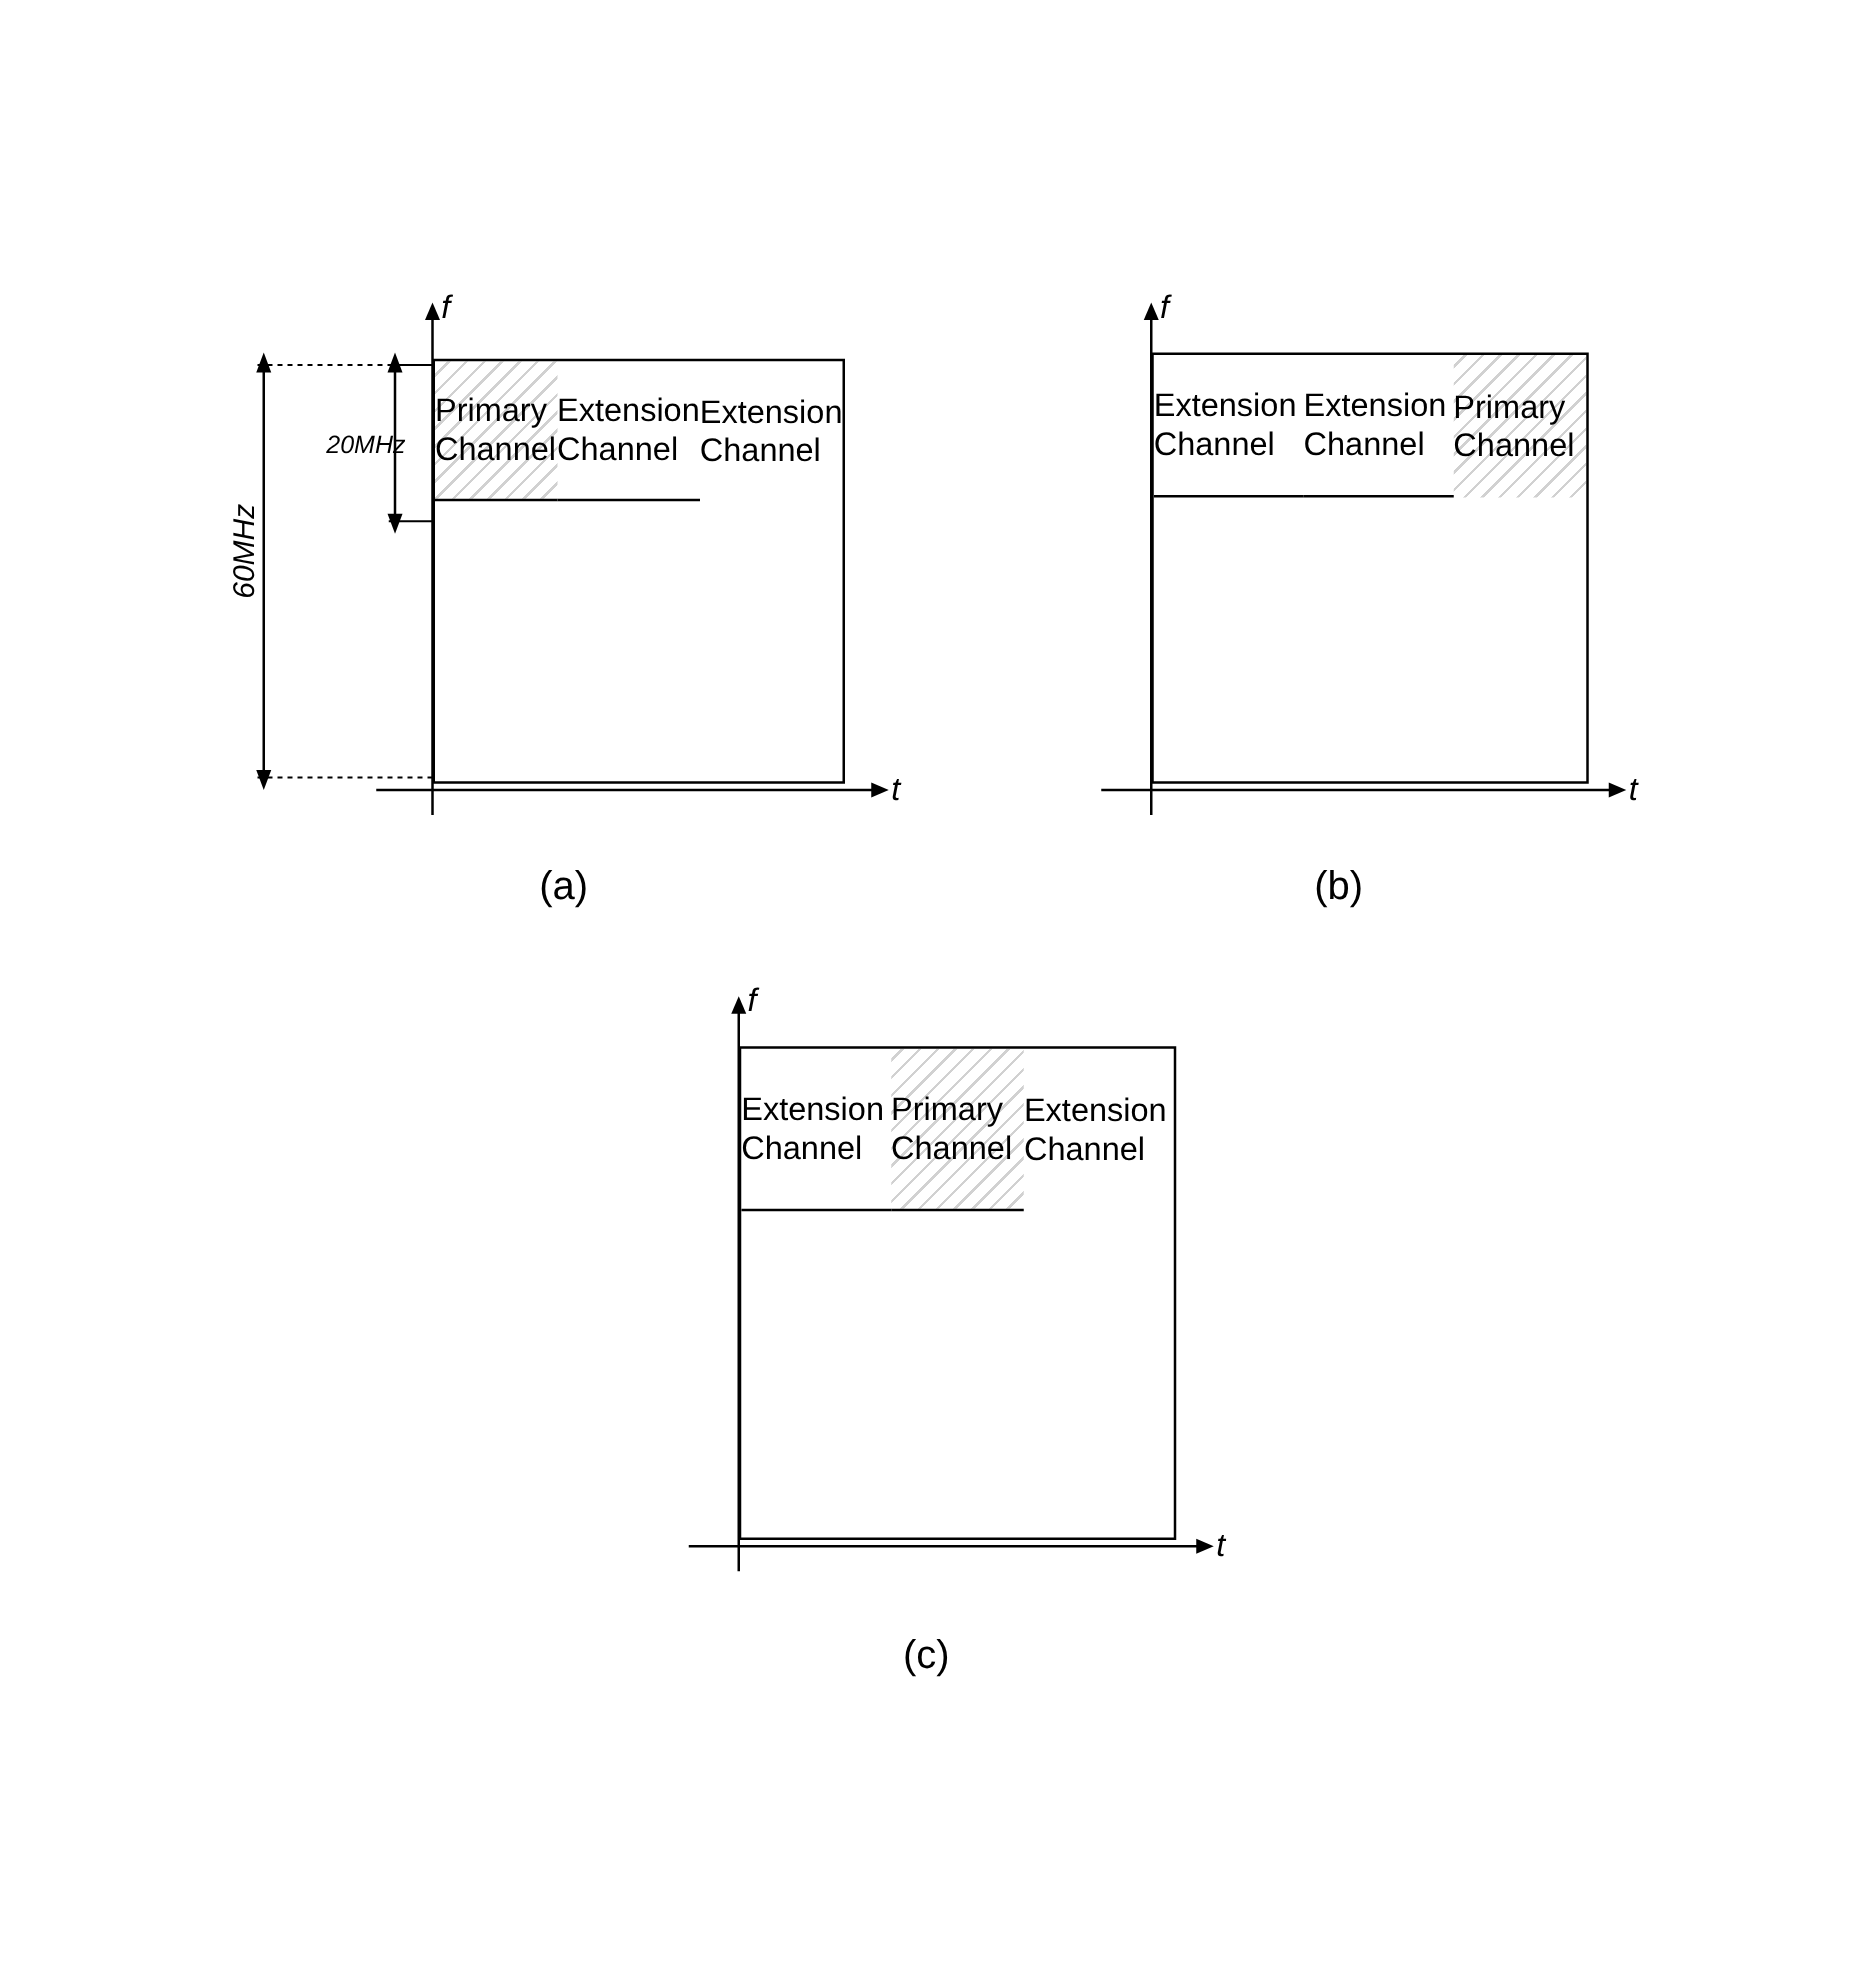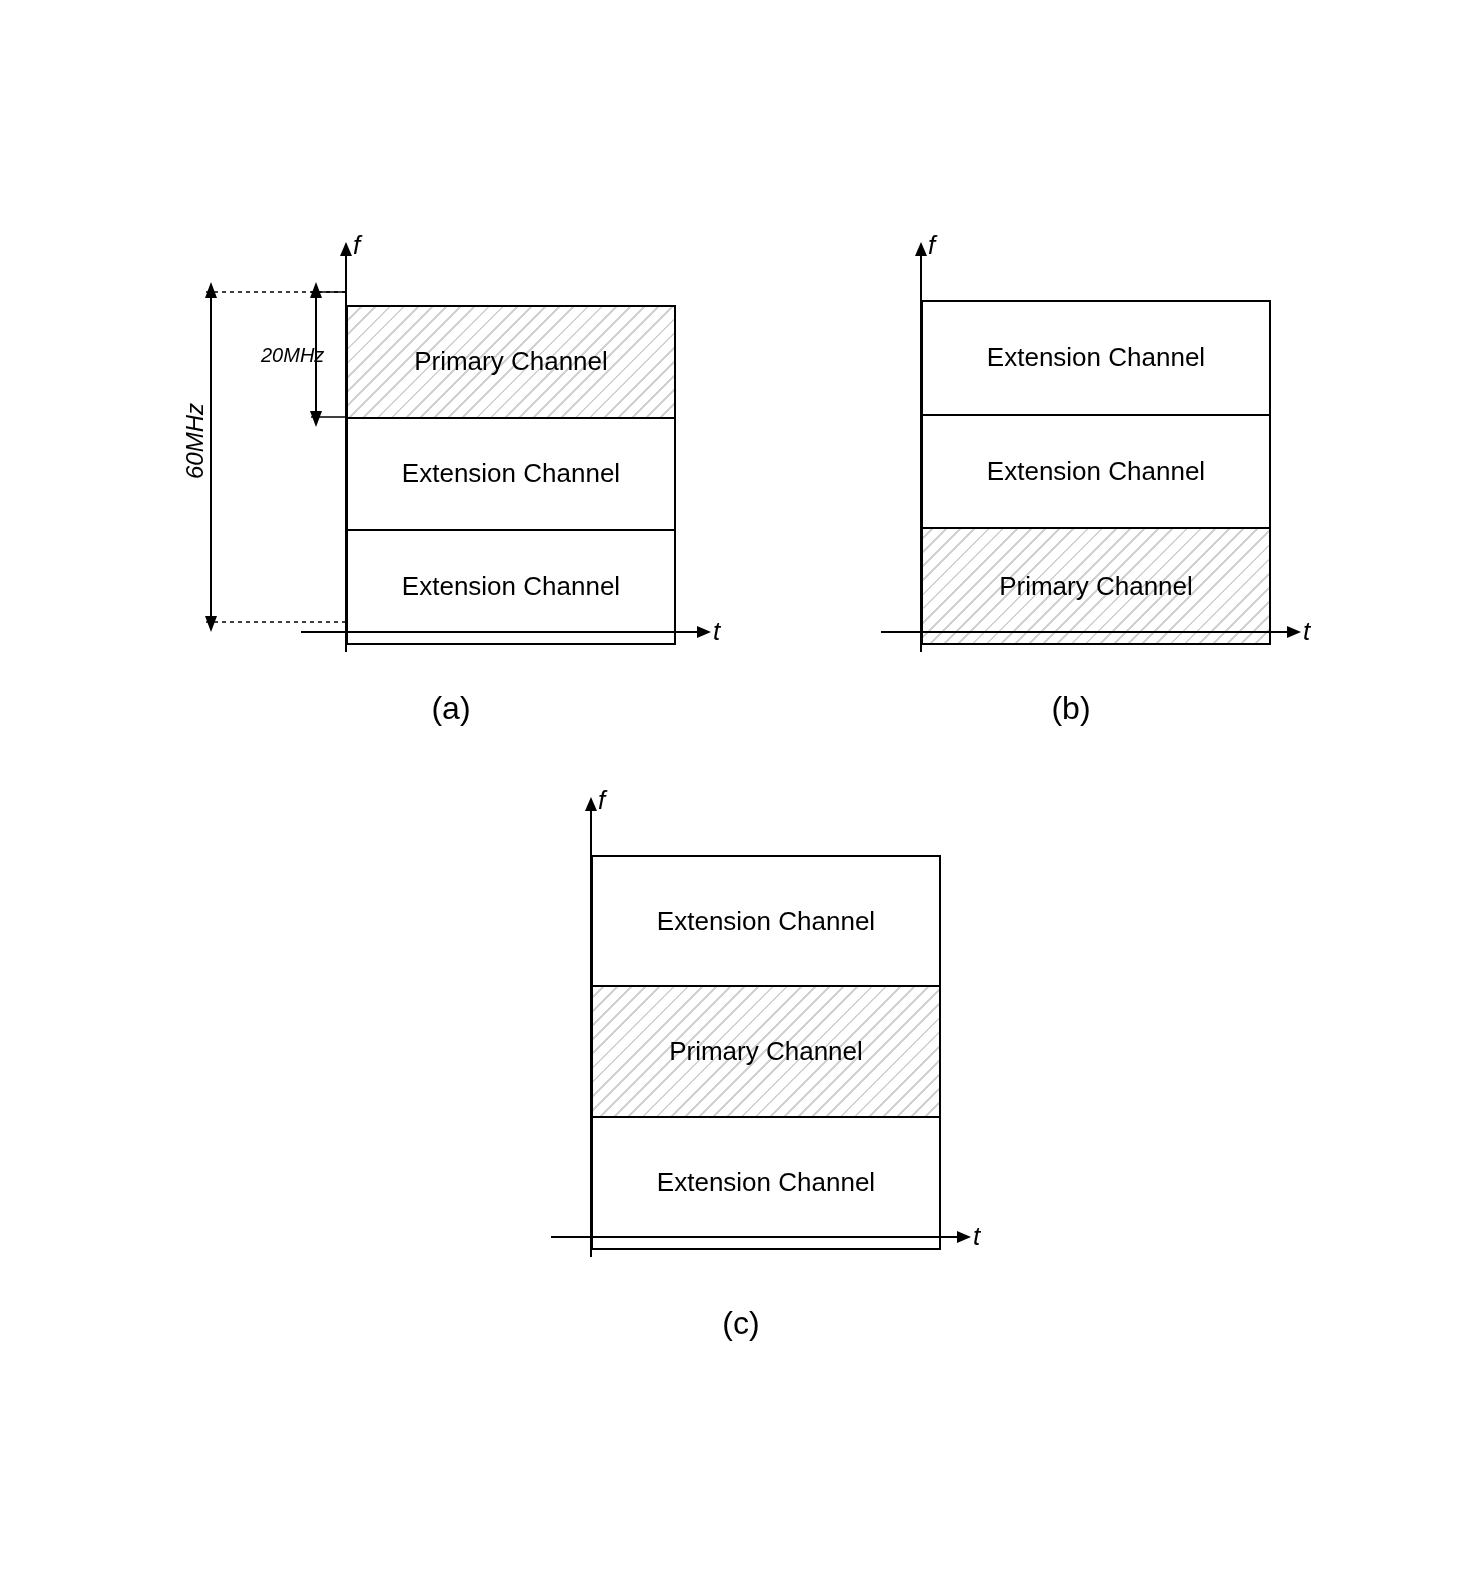--- a/index.html
+++ b/index.html
@@ -40,24 +40,23 @@
     .diagram-label {
       margin-top: 18px;
       font-size: 32px;
       color: #000;
     }
 
     
     .channel-container {
       border: 2px solid #000;
       display: flex;
-      flex-direction: column;
+      flex-direction: row;
       position: relative;
       overflow: hidden;
-      margin-top: 18px;
     }
 
     .channel-block {
       display: flex;
       align-items: center;
       justify-content: center;
       font-size: 26px;
       color: #000;
       border-bottom: 2px solid #000;
       position: relative;

